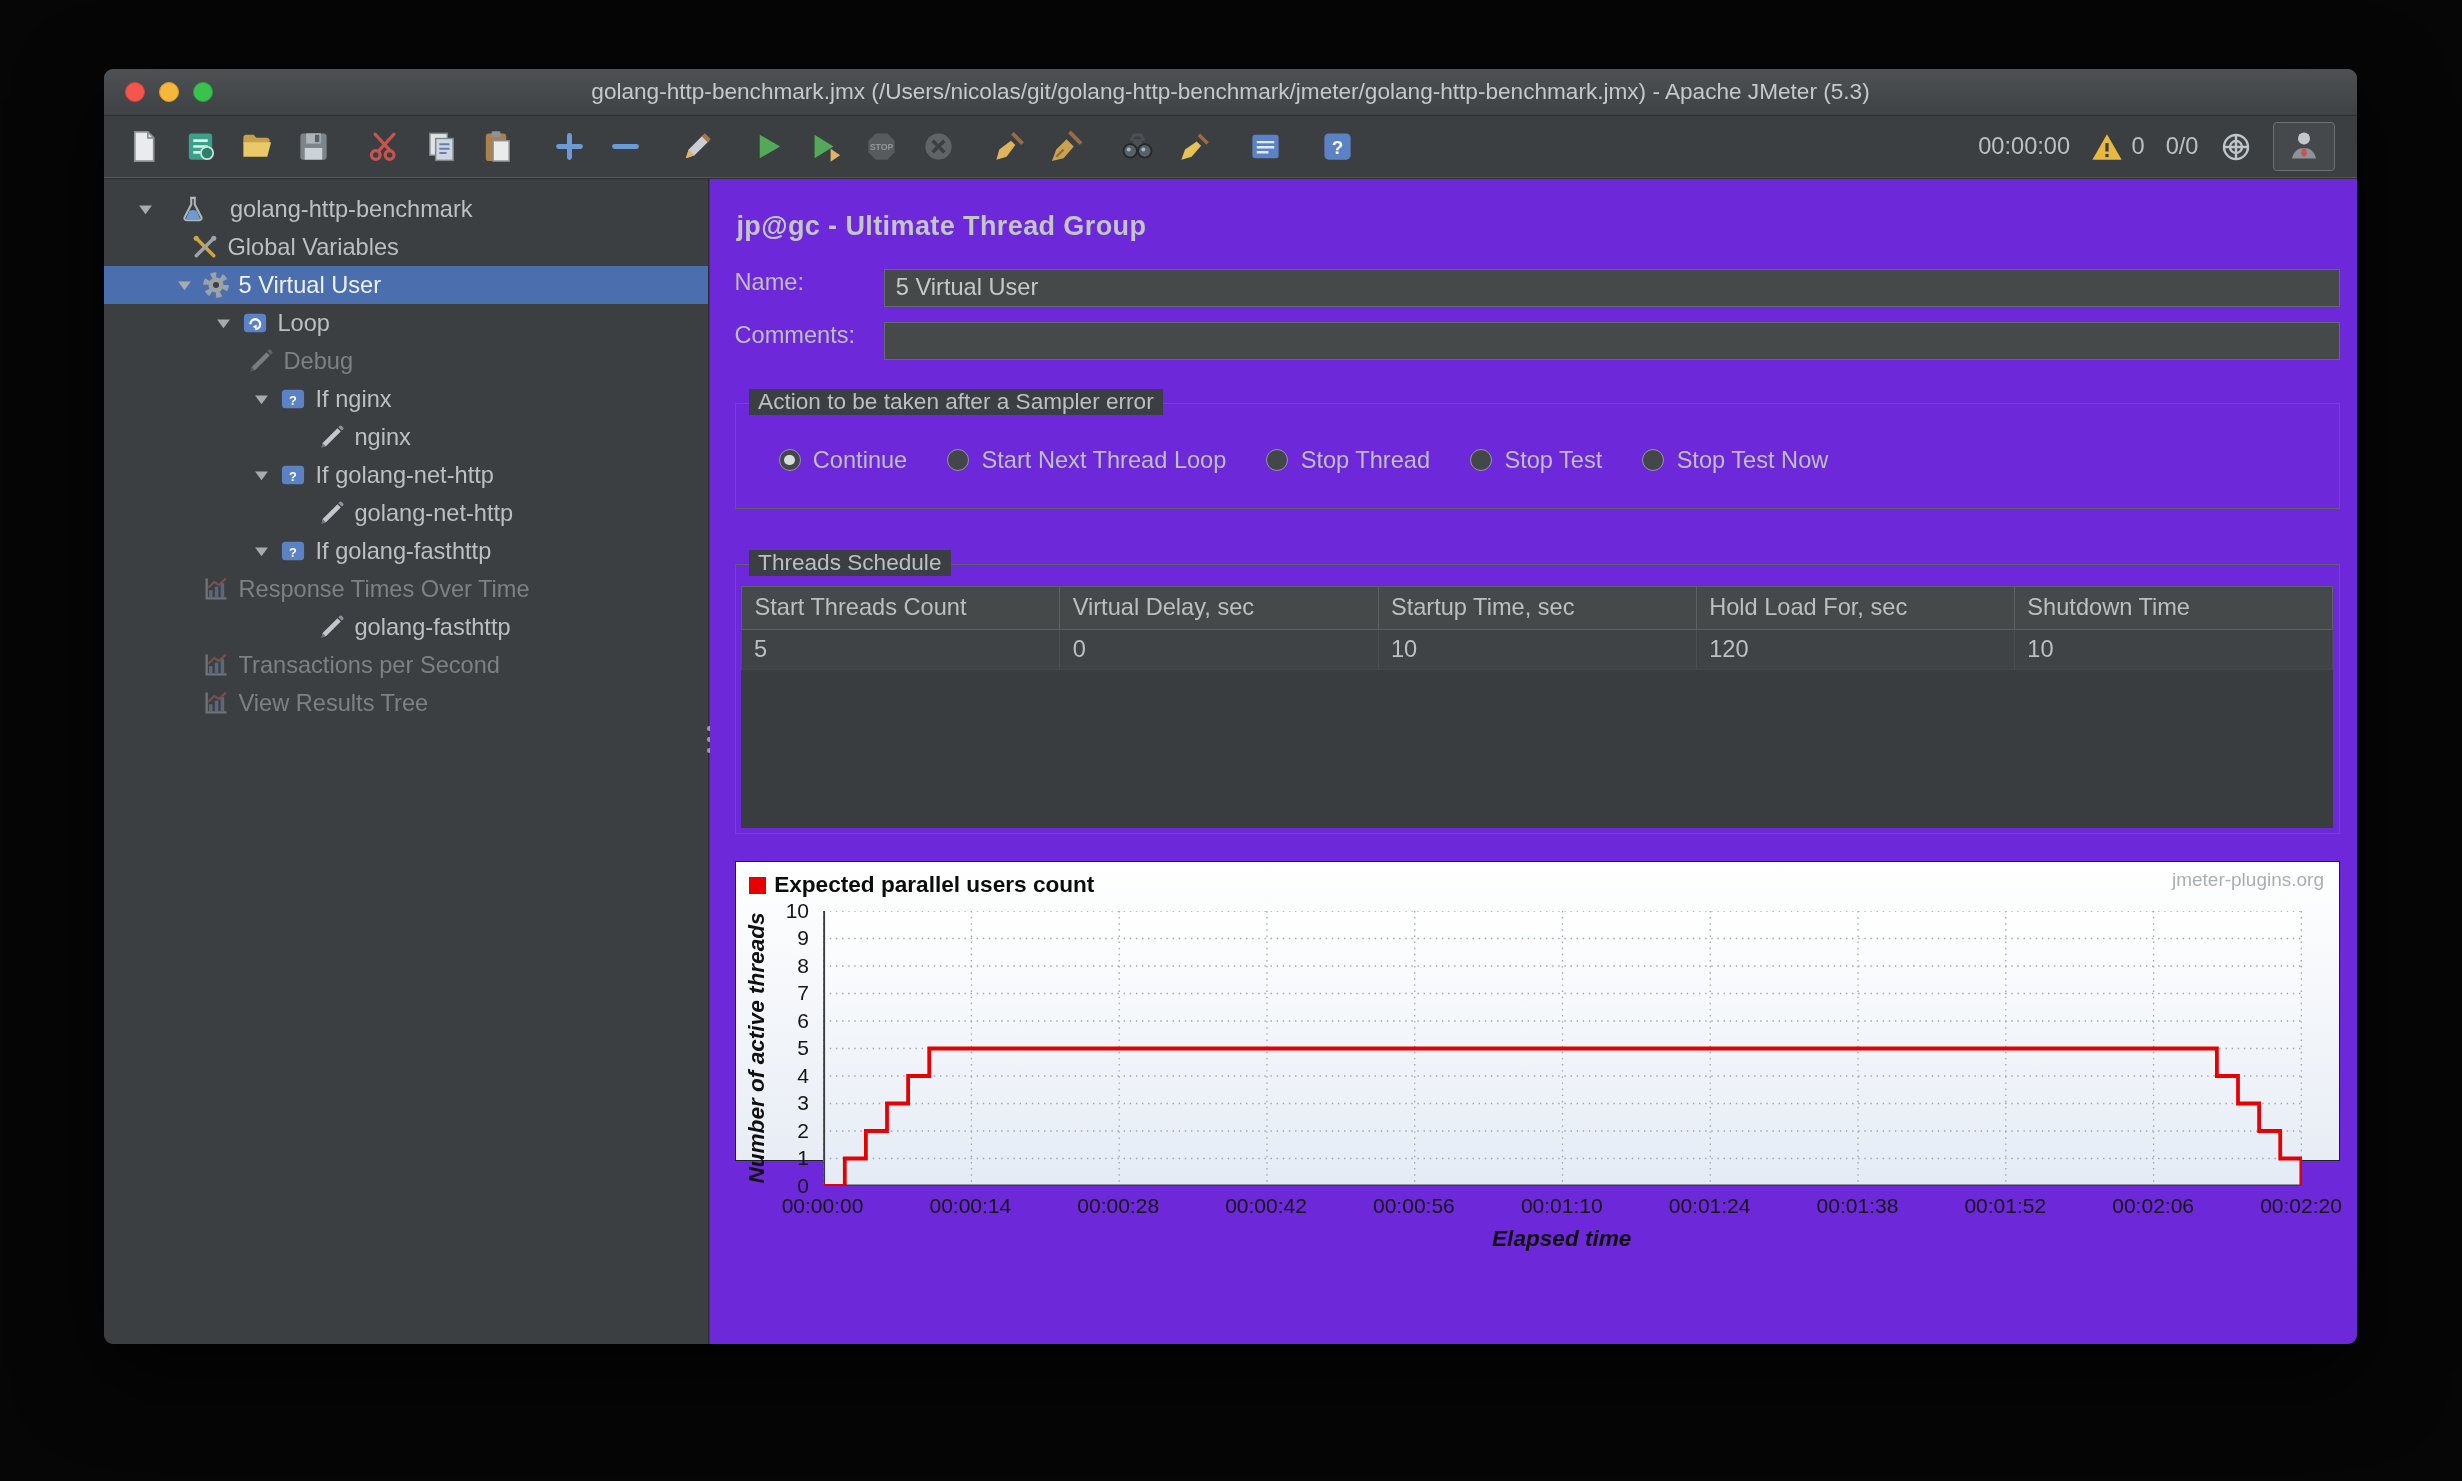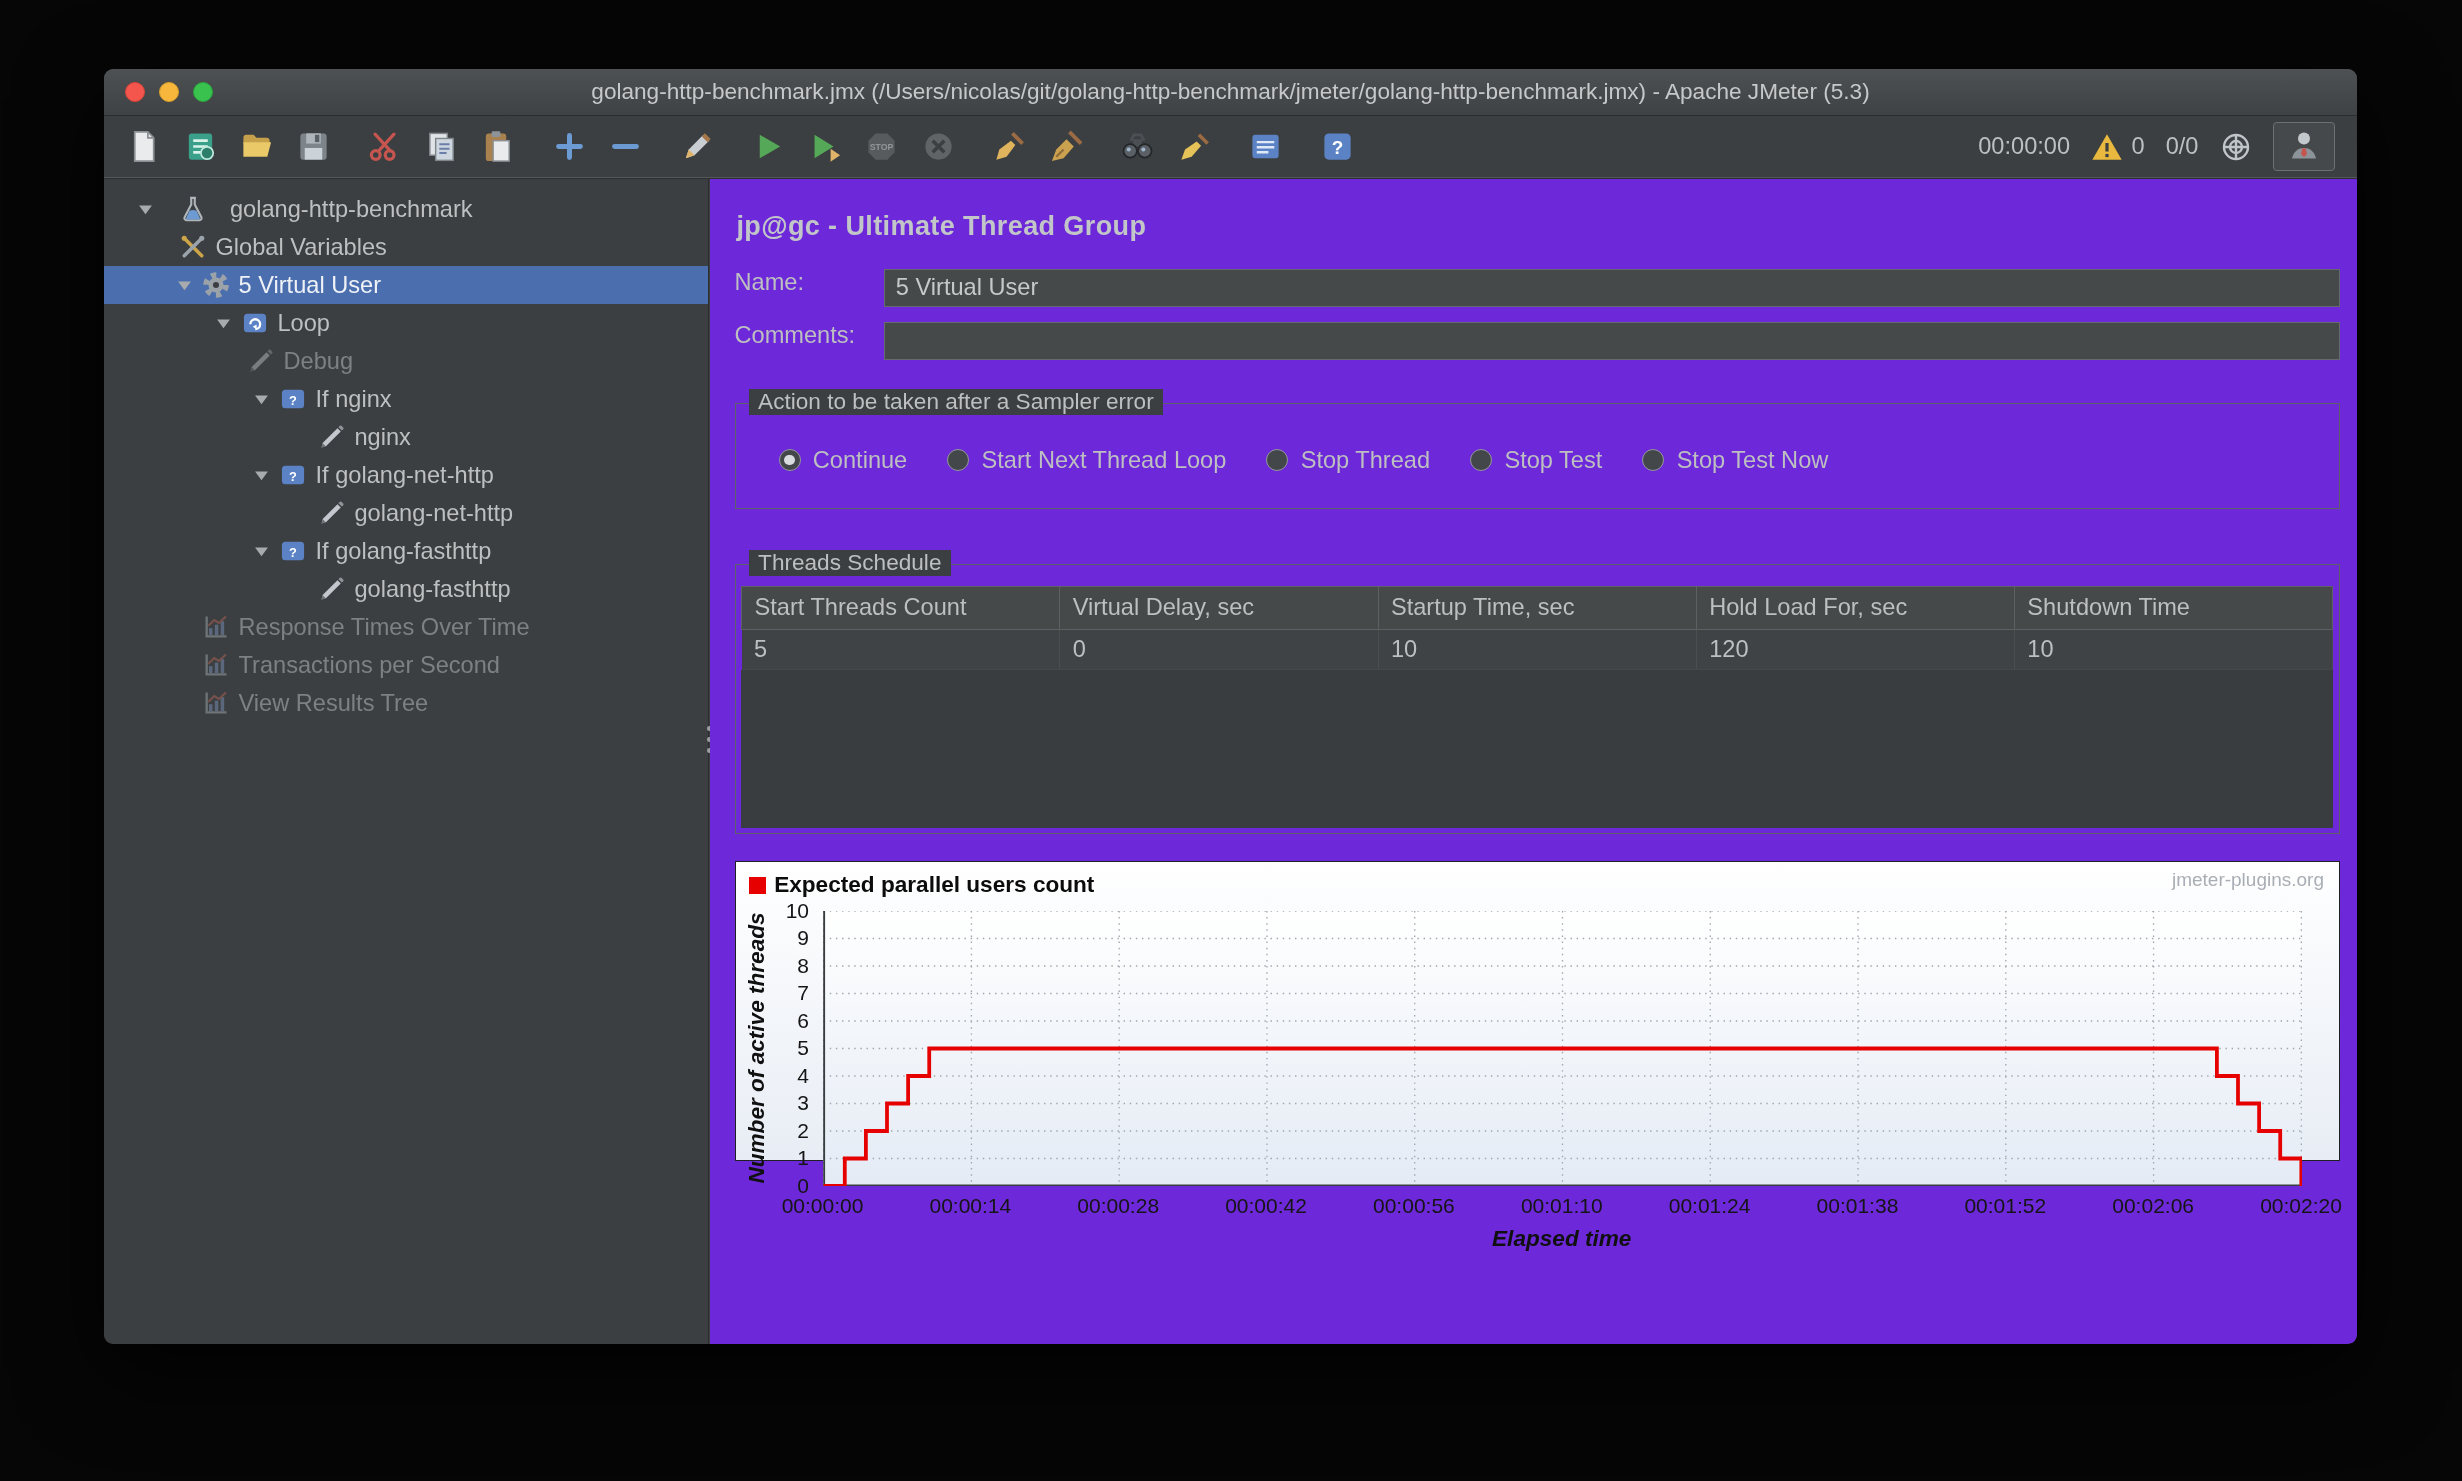--- a/index.html
+++ b/index.html
@@ -300,21 +300,21 @@
         </span>
         <span class="tree-icon">
           <svg viewBox="0 0 24 24">
             <path d="M9.5 2.5h5" stroke="#aeb6bc" stroke-width="2"></path>
             <path d="M10.5 3v5.2L4.8 19a1.8 1.8 0 0 0 1.6 2.6h11.2a1.8 1.8 0 0 0 1.6-2.6L13.5 8.2V3" fill="none" stroke="#aeb6bc" stroke-width="1.8"></path>
             <path d="M9 13.5 6.2 19.4a1 1 0 0 0 .9 1.5h9.8a1 1 0 0 0 .9-1.5L15 13.5c-2-.8-4-.8-6 0z" fill="#6d9ad0"></path>
           </svg>
         </span>
         <span class="tree-label">golang-http-benchmark</span>
       </div>
-      <div class="tree-row" style="padding-left: 40px;">
+      <div class="tree-row" style="padding-left: 52px;">
         <span class="tree-arrow"></span>
         <span class="tree-icon">
           <svg viewBox="0 0 24 24">
             <path d="M4.5 4.5l15 15" stroke="#cda548" stroke-width="3" stroke-linecap="round"></path>
             <path d="M19.5 4.5l-15 15" stroke="#9aa4ac" stroke-width="3" stroke-linecap="round"></path>
             <circle cx="4.5" cy="4.5" r="2.2" fill="#cda548"></circle>
             <circle cx="19.5" cy="4.5" r="2.2" fill="#9aa4ac"></circle>
           </svg>
         </span>
         <span class="tree-label">Global Variables</span>
@@ -419,45 +419,45 @@
             <path d="M2.6 4.6h10.8L8 12z" fill="#a7abae"></path>
           </svg>
         </span>
         <span class="tree-icon">
           <svg viewBox="0 0 24 24" style="font-size:25px">
             <rect x="2.5" y="4" width="19" height="16" rx="3" fill="#5b82c4"></rect>
             <text x="12" y="16.8" font-size="11" fill="#ffffff" text-anchor="middle" font-weight="bold" font-family="Liberation Sans, sans-serif">?</text>
           </svg>
         </span>
         <span class="tree-label">If golang-fasthttp</span>
-      </div>
-      <div class="tree-row" style="padding-left: 179px;">
-        <span class="tree-arrow"></span>
-        <span class="tree-icon">
-          <svg viewBox="0 0 24 24">
-            <path d="M3 21l4-1.2L19.5 7.3l-2.8-2.8L4.2 17z" fill="#c2c8cd"></path>
-            <path d="M17.5 3.6l2.9 2.9 1.2-1.2a1 1 0 0 0 0-1.4l-1.5-1.5a1 1 0 0 0-1.4 0z" fill="#8d9499"></path>
-            <path d="M3 21l1.1-3.6 2.5 2.5z" fill="#5d6putt" opacity="0"></path>
-            <path d="M3 21l1.1-3.6 2.5 2.5z" fill="#6b7074"></path>
-          </svg>
-        </span>
-        <span class="tree-label">golang-fasthttp</span>
       </div>
       <div class="tree-row disabled" style="padding-left: 63px;">
         <span class="tree-arrow"></span>
         <span class="tree-icon">
           <svg viewBox="0 0 24 24">
             <path d="M4 3v17h17" stroke="#aab2b8" stroke-width="2" fill="none"></path>
             <rect x="6" y="13" width="3" height="6" fill="#7f98c4"></rect>
             <rect x="11" y="10" width="3" height="9" fill="#7f98c4"></rect>
             <rect x="16" y="7" width="3" height="12" fill="#7f98c4"></rect>
             <path d="M5.5 11l5-5 4 2.5 6-5.5" stroke="#c0675a" stroke-width="1.8" fill="none"></path>
           </svg>
         </span>
         <span class="tree-label">Response Times Over Time</span>
+      </div>
+      <div class="tree-row" style="padding-left: 179px;">
+        <span class="tree-arrow"></span>
+        <span class="tree-icon">
+          <svg viewBox="0 0 24 24">
+            <path d="M3 21l4-1.2L19.5 7.3l-2.8-2.8L4.2 17z" fill="#c2c8cd"></path>
+            <path d="M17.5 3.6l2.9 2.9 1.2-1.2a1 1 0 0 0 0-1.4l-1.5-1.5a1 1 0 0 0-1.4 0z" fill="#8d9499"></path>
+            <path d="M3 21l1.1-3.6 2.5 2.5z" fill="#5d6putt" opacity="0"></path>
+            <path d="M3 21l1.1-3.6 2.5 2.5z" fill="#6b7074"></path>
+          </svg>
+        </span>
+        <span class="tree-label">golang-fasthttp</span>
       </div>
       <div class="tree-row disabled" style="padding-left: 63px;">
         <span class="tree-arrow"></span>
         <span class="tree-icon">
           <svg viewBox="0 0 24 24">
             <path d="M4 3v17h17" stroke="#aab2b8" stroke-width="2" fill="none"></path>
             <rect x="6" y="13" width="3" height="6" fill="#7f98c4"></rect>
             <rect x="11" y="10" width="3" height="9" fill="#7f98c4"></rect>
             <rect x="16" y="7" width="3" height="12" fill="#7f98c4"></rect>
             <path d="M5.5 11l5-5 4 2.5 6-5.5" stroke="#c0675a" stroke-width="1.8" fill="none"></path>

